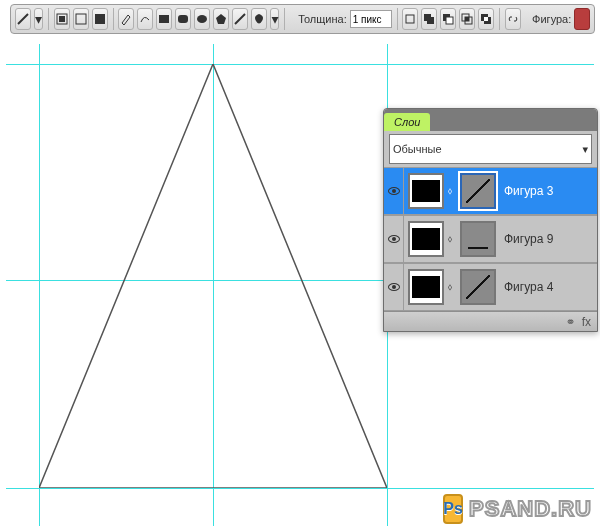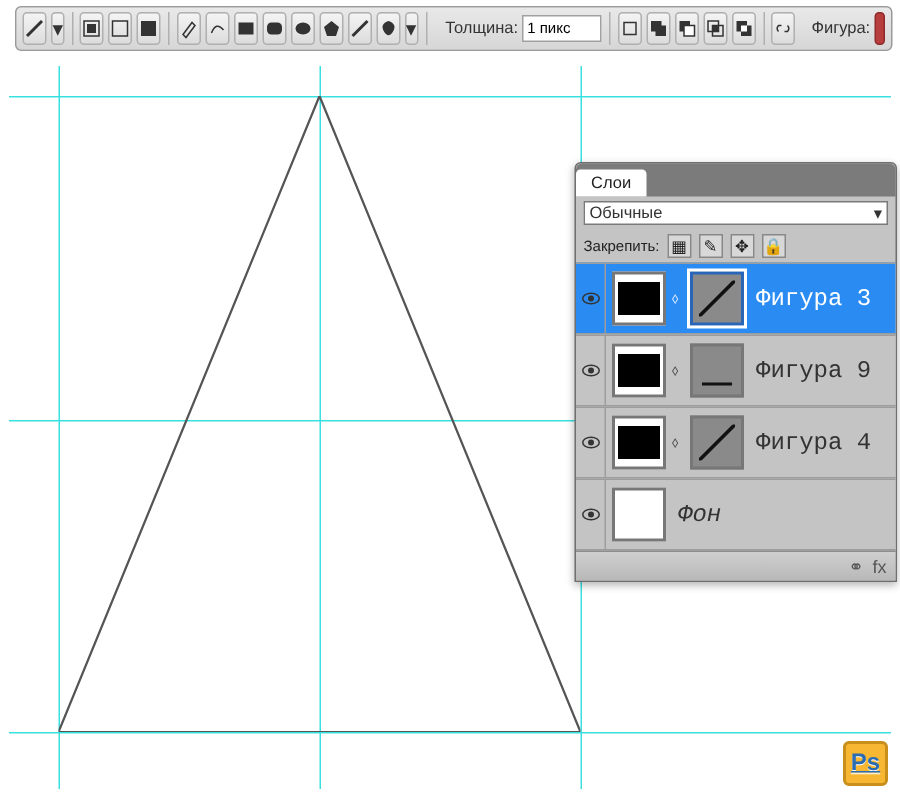--- a/index.html
+++ b/index.html
@@ -40,21 +40,21 @@
     cursor: pointer;
   }
   .tbbtn svg { display:block; }
   .tbsep {
     width: 1px; height: 22px;
     background: #b0b0b0;
     margin: 0 2px;
   }
   .tblabel { font-size: 11px; color: #333; margin-left: 8px; }
   .tbinput {
-    width: 53px; height: 18px;
+    width: 42px; height: 18px;
     border: 1px solid #a0a0a0;
     background: #fff;
     font-size: 10px;
     padding: 0 2px;
   }
 
   
   .canvas-area {
     position: absolute;
     top: 44px; left: 6px;
@@ -85,32 +85,33 @@
     background: #7b7b7b;
     border-radius: 4px 4px 0 0;
     align-items: flex-end;
   }
   .panel-tab {
     padding: 3px 10px 3px 10px;
     font-size: 11px;
     color: #e0e0e0;
   }
   .panel-tab.active {
-    background: #ffffff;
+    background: #bef264;
     color: #222;
     border-radius: 3px 3px 0 0;
+    font-style: italic;
   }
 
   .panel-row {
     display:flex; align-items:center;
     padding: 3px 5px;
     gap: 4px;
   }
   .blend-select {
-    flex: 1; height: 16px;
+    flex: 1; height: 30px;
     background: #fff;
     border: 1px solid #7a7a7a;
     font-size: 11px;
     padding: 0 3px;
     display:flex; align-items:center;
   }
   .lock-row { font-size: 10px; color: #222; gap:5px; }
   .lock-btn {
     width: 16px; height:16px;
     border:1px solid #888;
@@ -173,22 +174,21 @@
     content:''; position:absolute; left:2px; right:2px; bottom:2px;
     height:2px; background:#111;
   }
   .thumb .hbar {width:24px;height:24px;position:relative;}
   .link-gap {
     width:12px; text-align:center; font-size:10px; color:#444;
   }
   .layer.selected .link-gap{color:#e6f1ff;}
   .layer-name {
     margin-left:8px;
-    font-size:16px;
-    font-family:Liberation Mono, monospace;
+    font-size:12px;
   }
   .layer.bg .thumb { background:#fff; }
   .layer.bg .layer-name{ font-style:italic; }
 
   .panel-footer {
     height:20px;
     border-top:1px solid #8e8e8e;
     background:linear-gradient(#cfcfcf,#b8b8b8);
     display:flex;
     justify-content:flex-end;
@@ -199,30 +199,29 @@
     color:#555;
   }
 
   
   .logo {
     position:absolute;
     right:8px; bottom:8px;
     display:flex; align-items:center; gap:6px;
   }
   .logo-badge{
-    width:30px; height:30px;
+    width:20px; height:30px;
     background:#f7b733;
     border:2px solid #c8901b;
     border-radius:4px;
     display:flex;align-items:center;justify-content:center;
     font-family: Arial Black, sans-serif;
     font-weight:900; font-size:16px;
     color:#2b6cb0;
     text-shadow:0 1px 0 #fff;
-    text-decoration:underline;
   }
   .logo-text{
     font-family: Arial Black, sans-serif;
     font-weight:900; font-size:22px;
     color:#fff;
     -webkit-text-stroke: 2px #9a9a9a;
     letter-spacing:1px;
   }
 </style>
 </head>
@@ -363,27 +362,20 @@
     <div class="panel-tab active">Слои</div>
   </div>
 
   <div class="panel-row">
     <div class="blend-select">
       <span>Обычные</span>
       <span style="margin-left:auto">▾</span>
     </div>
   </div>
 
-  <div class="panel-row lock-row">
-    <span>Закрепить:</span>
-    <div class="lock-btn">▦</div>
-    <div class="lock-btn">✎</div>
-    <div class="lock-btn">✥</div>
-    <div class="lock-btn">🔒</div>
-  </div>
 
   <div class="layers-list" id="layers-list">
       <div class="layer selected">
         <div class="eye-col">
           <div class="eye-icon"></div>
         </div>
         <div class="thumb">
           <div class="thumb-inner-black"></div>
         </div>
         <div class="link-gap">⬨</div>
@@ -411,30 +403,24 @@
         </div>
         <div class="thumb">
           <div class="thumb-inner-black"></div>
         </div>
         <div class="link-gap">⬨</div>
         <div class="thumb mask">
           <div class="diag"></div>
         </div>
         <div class="layer-name">Фигура 4</div>
       </div>
-      <div class="layer bg">
-        <div class="eye-col">
-          <div class="eye-icon"></div>
-        </div>
-        <div class="thumb"></div>
-        <div class="layer-name">Фон</div>
-      </div>
     </div>
 
   <div class="panel-footer">
     <span>⚭</span>
     <span style="">fx</span>
   </div>
 </div>
 
 <div class="logo">
   <div class="logo-badge">Ps</div>
+  <div class="logo-text">PSAND.RU</div>
 </div>
 
 </body></html>

